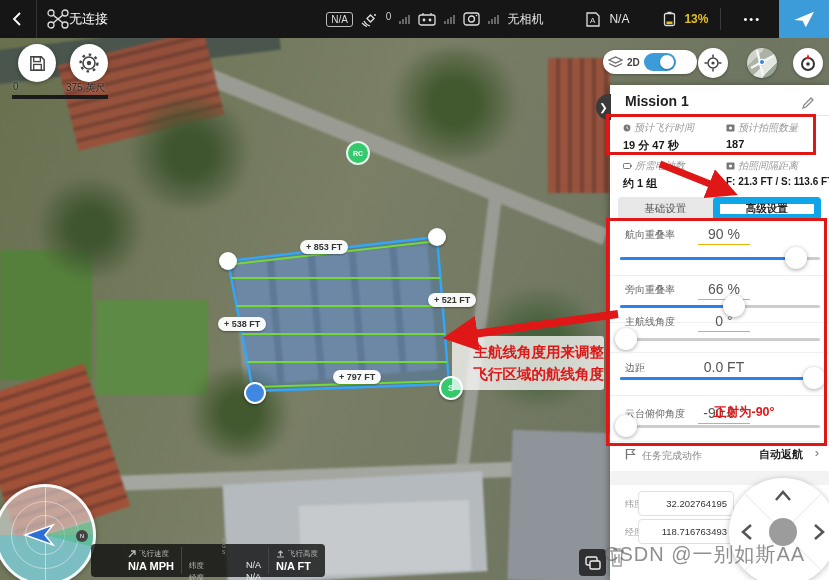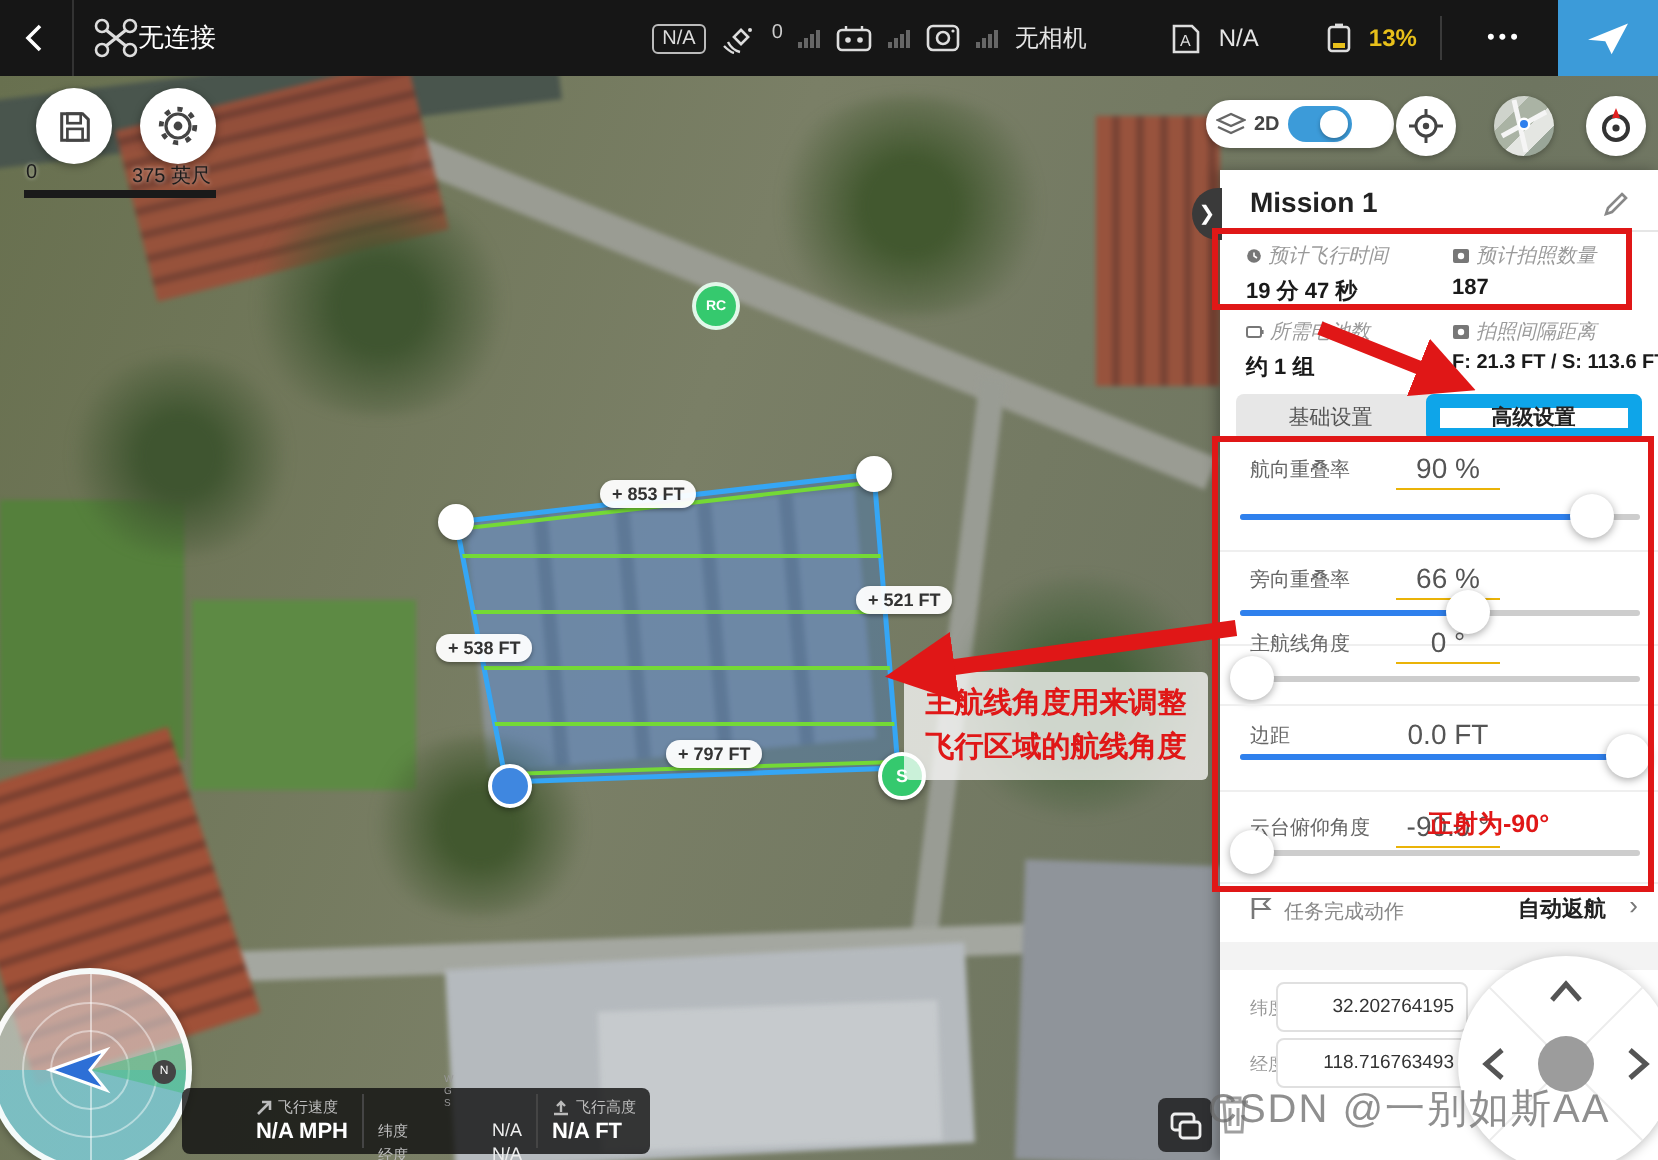--- a/index.html
+++ b/index.html
@@ -88,21 +88,21 @@
   .finish-val{position:absolute;right:26px;top:362px;font-size:11px;font-weight:bold;color:#222;}
   .finish-chev{position:absolute;right:10px;top:360px;font-size:13px;color:#777;}
   .graygap{position:absolute;left:0;top:386px;width:219px;height:14px;background:#f3f3f3;}
   .coord-lb{position:absolute;left:15px;font-size:9px;color:#999;}
   .coord-box{position:absolute;left:28px;width:88px;height:23px;border:1px solid #e0e0e0;border-radius:4px;font-size:9.5px;color:#333;display:flex;align-items:center;justify-content:flex-end;padding-right:6px;background:#fff;}
   .dpad{position:absolute;left:119px;top:393px;width:108px;height:108px;border-radius:50%;background:#fff;box-shadow:0 1px 6px rgba(0,0,0,0.25);overflow:hidden;}
   .dpad .diag{position:absolute;left:50%;top:50%;width:150px;height:1px;background:#ececec;}
   .dpad .dot{position:absolute;left:50%;top:50%;width:28px;height:28px;margin:-14px 0 0 -14px;border-radius:50%;background:#9c9c9c;}
   
   .red-rect{position:absolute;border:3px solid #e01717;z-index:55;pointer-events:none;}
-  .anno-box{position:absolute;left:452px;top:336px;width:152px;height:54px;background:rgba(255,255,255,0.74);border-radius:3px;z-index:52;display:flex;flex-direction:column;align-items:center;justify-content:center;}
+  .anno-box{position:absolute;left:452px;top:336px;width:152px;height:54px;background:rgba(255,255,255,0.74);border-radius:3px;z-index:52;display:flex;flex-direction:column;align-items:flex-end;justify-content:center;}
   .anno-box div{color:#e01717;font-size:14.5px;font-weight:bold;line-height:1.55;white-space:nowrap;}
   .arrows{position:absolute;left:0;top:0;z-index:56;pointer-events:none;}
   
   .watermark{position:absolute;left:604px;top:541px;z-index:60;font-size:20px;color:rgba(105,105,105,0.75);letter-spacing:1px;white-space:nowrap;}
   .trash-wm{position:absolute;left:608px;top:546px;z-index:59;opacity:0.7;}
 </style>
 </head>
 <body>
 
 <div class="map">

